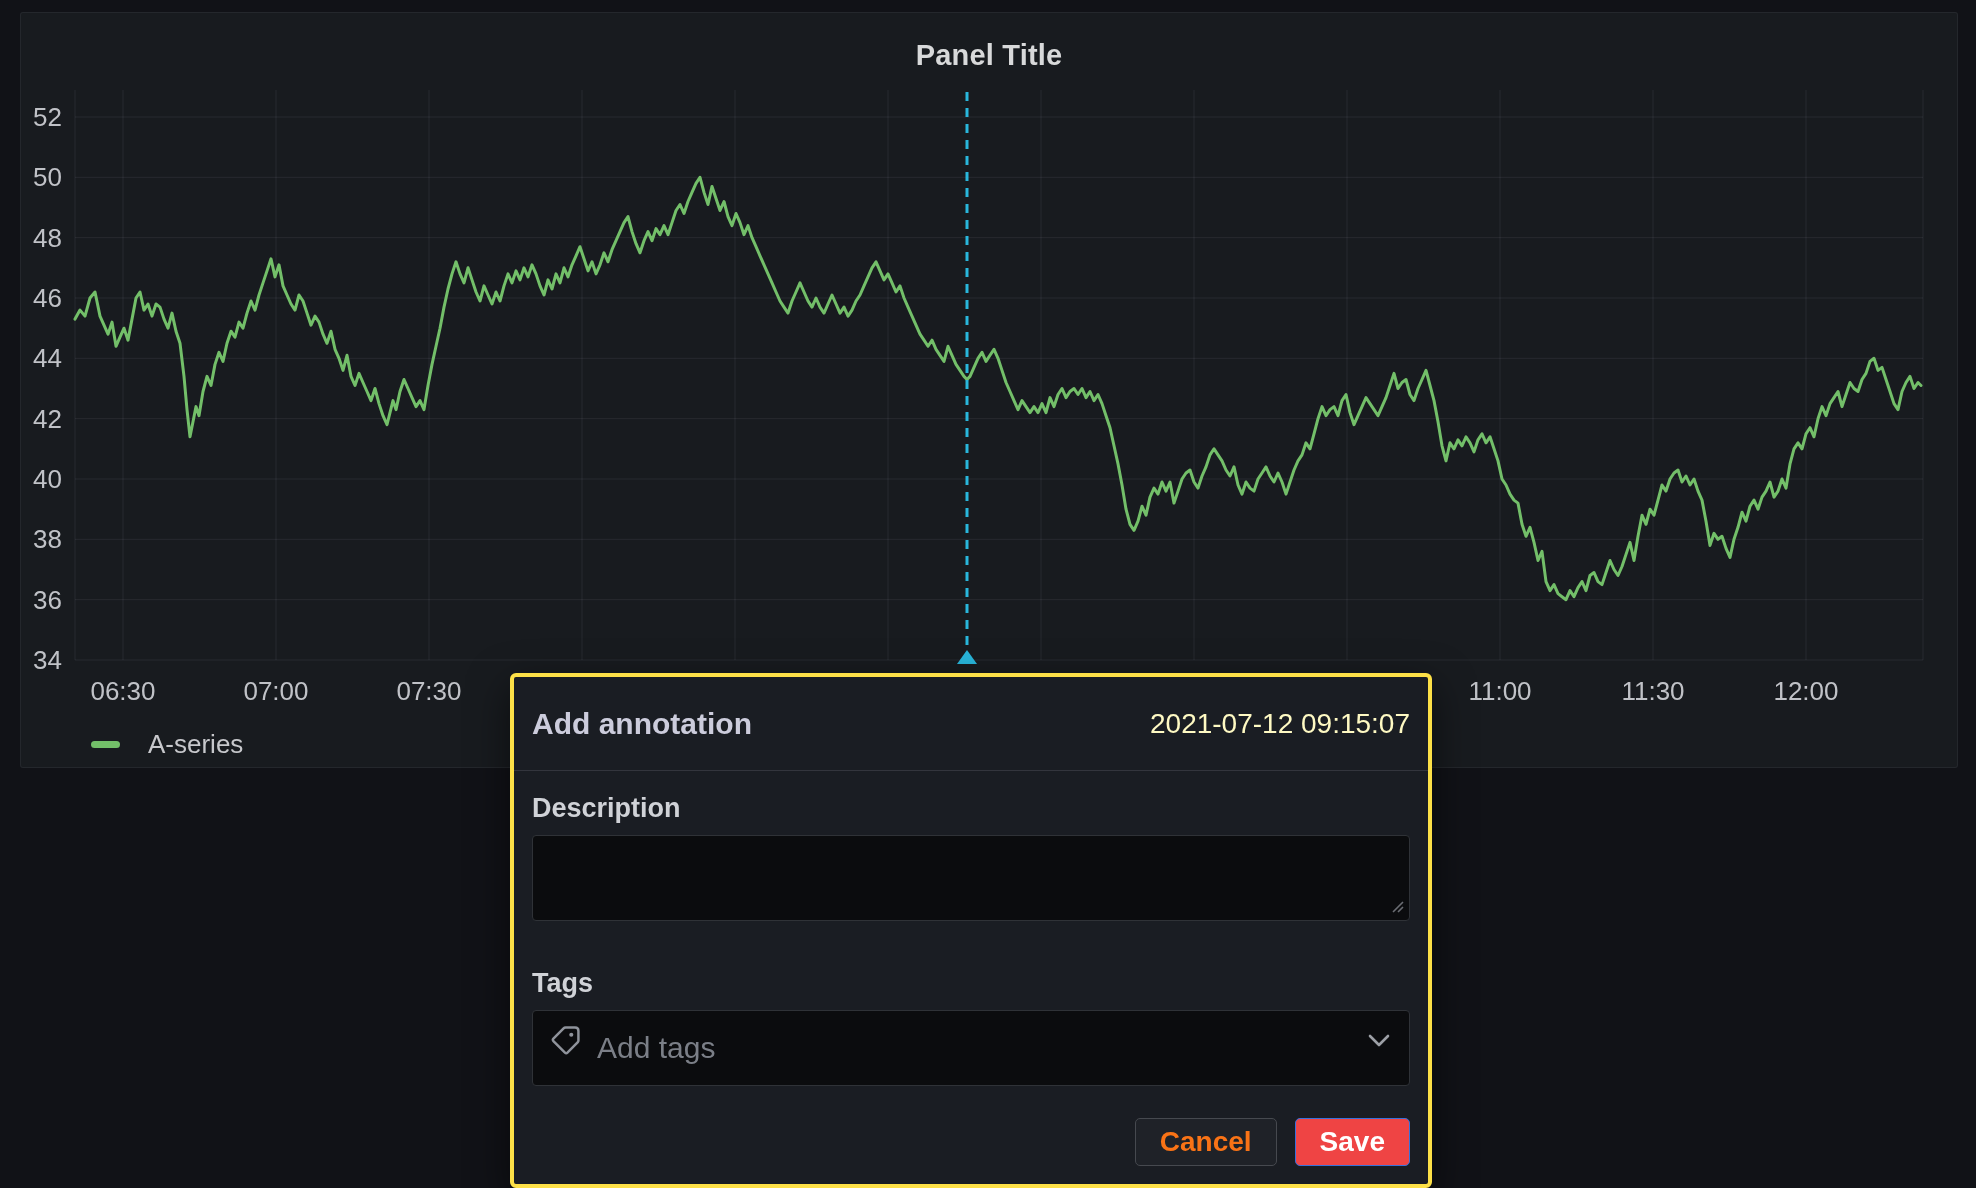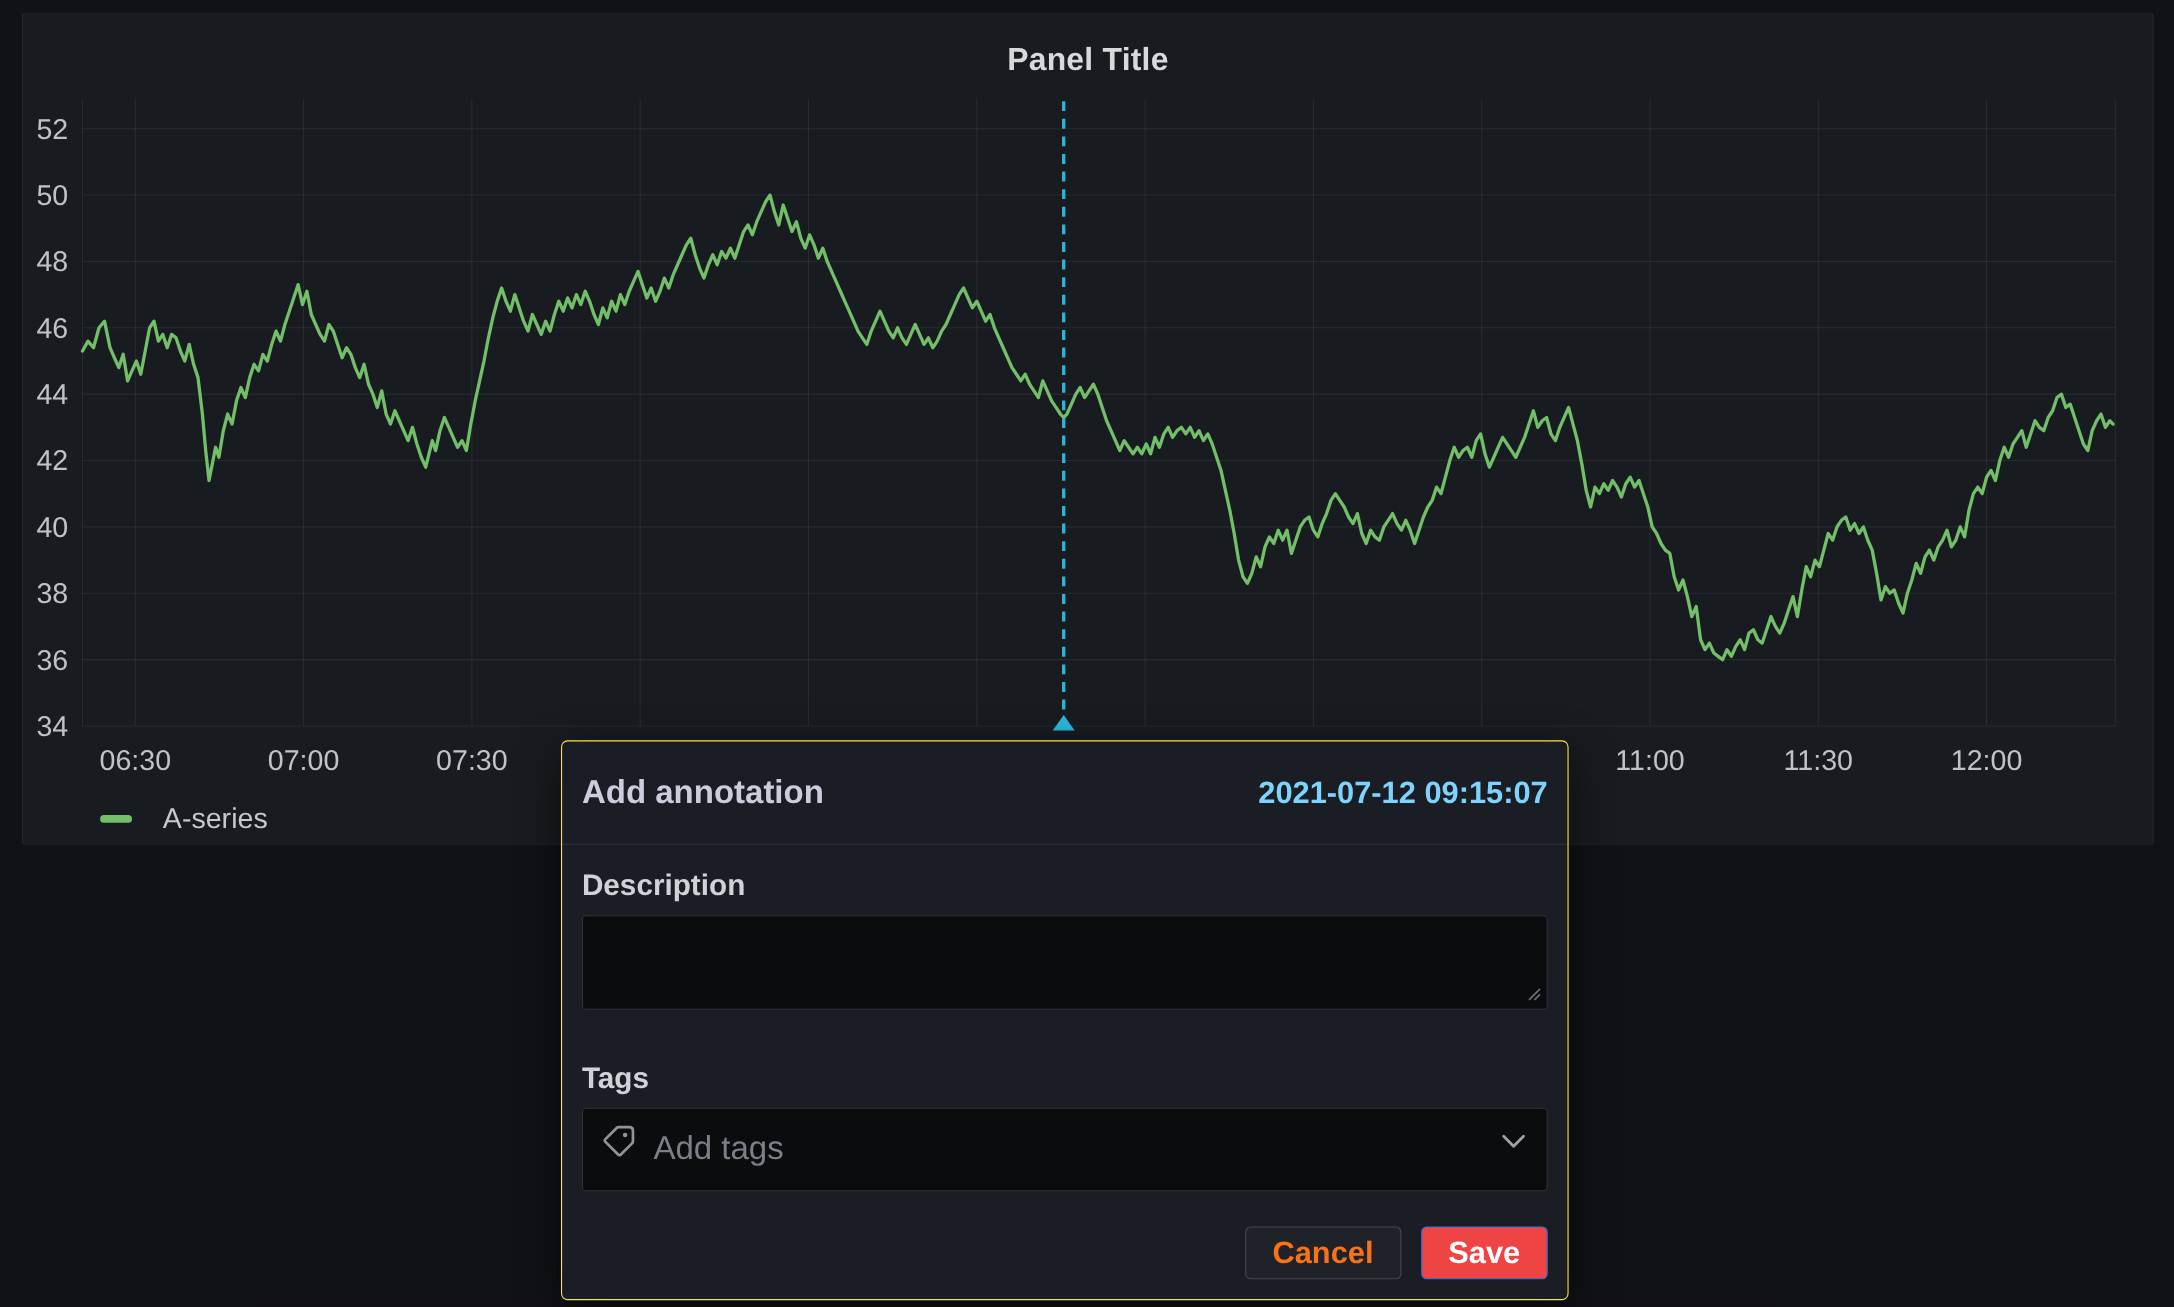--- a/index.html
+++ b/index.html
@@ -13,25 +13,25 @@
     font-size:29px;font-weight:700;color:#d8d9da;letter-spacing:.2px;cursor:pointer;}
   .legend{position:absolute;left:70px;top:716px;height:30px;display:flex;align-items:center;gap:28px;z-index:2;cursor:pointer;}
   .legend-swatch{width:29px;height:7px;border-radius:4px;background:#73bf69;}
   .legend-label{font-size:26px;color:#c7c8cc;}
 
   
   svg#chart{position:absolute;left:0;top:0;z-index:2;pointer-events:none;}
 
   
   .dialog{position:absolute;left:510px;top:673px;width:914px;z-index:5;background:#1a1d23;
-    border:1px solid #fde047;border-radius:6px;box-shadow:0 14px 40px rgba(0,0,0,.55);}
+    border:4px solid #fde047;border-radius:6px;box-shadow:0 14px 40px rgba(0,0,0,.55);}
   .dialog-header{height:94px;display:flex;align-items:center;justify-content:space-between;
     padding:0 18px;border-bottom:1px solid rgba(204,204,220,.14);box-sizing:border-box;}
   .dialog-title{font-size:30px;font-weight:700;color:#ccccdc;}
-  .dialog-timestamp{font-size:28px;color:#7dd3fc;font-weight:bold;}
+  .dialog-timestamp{font-size:28px;color:#fef9c3;}
   .dialog-body{padding:22px 18px 18px;box-sizing:border-box;}
   .field-label{font-size:27px;font-weight:700;color:#d0d2d7;height:30px;line-height:30px;margin-bottom:12px;}
   .desc-wrap{position:relative;}
   textarea.desc{display:block;width:100%;height:86px;box-sizing:border-box;background:#0b0c0e;
     border:1px solid #2f3237;border-radius:4px;resize:none;color:#ccccdc;font-size:28px;
     font-family:"Liberation Sans",sans-serif;padding:10px 14px;outline:none;}
   .resize-grip{position:absolute;right:5px;bottom:7px;pointer-events:none;}
   .tags-section{margin-top:47px;}
   .tags-wrap{position:relative;margin-top:0;}
   input.tags{display:block;width:100%;height:76px;box-sizing:border-box;background:#0b0c0e;

